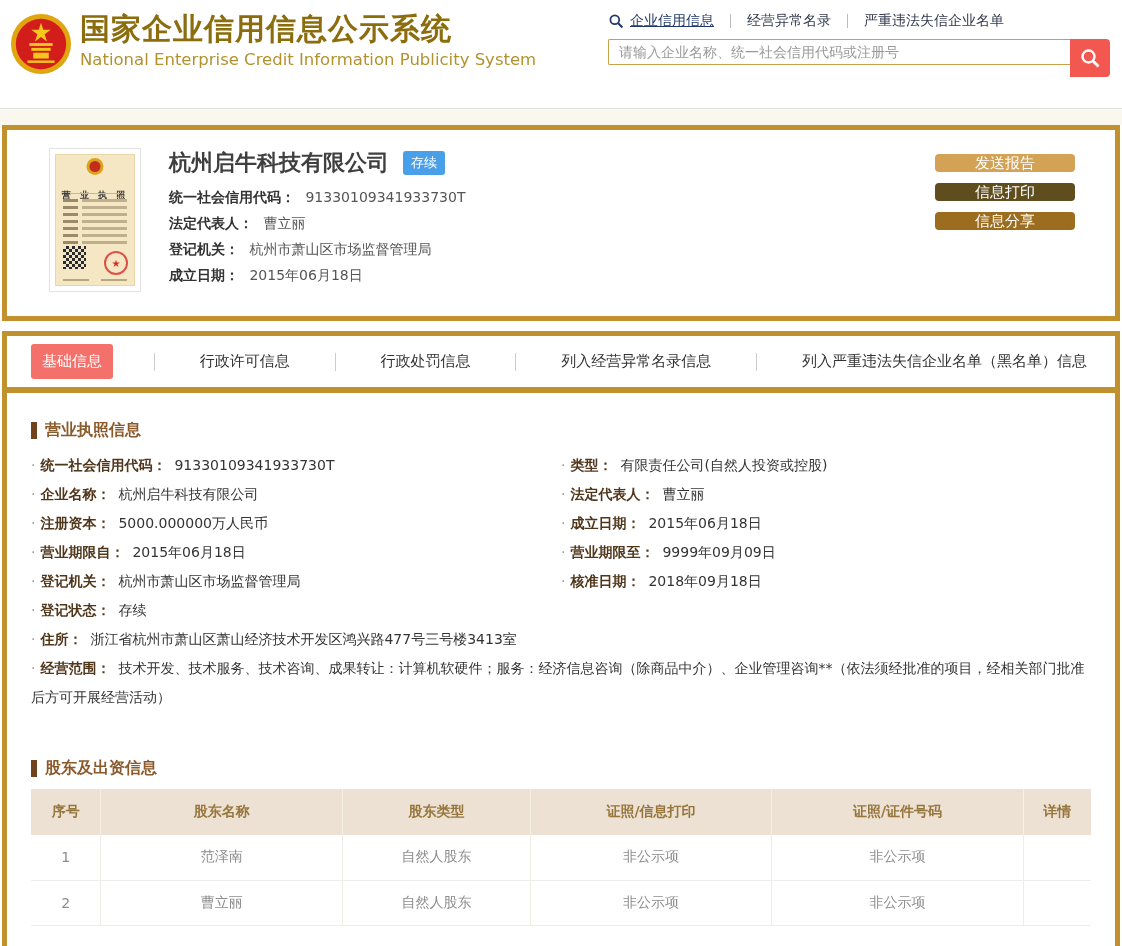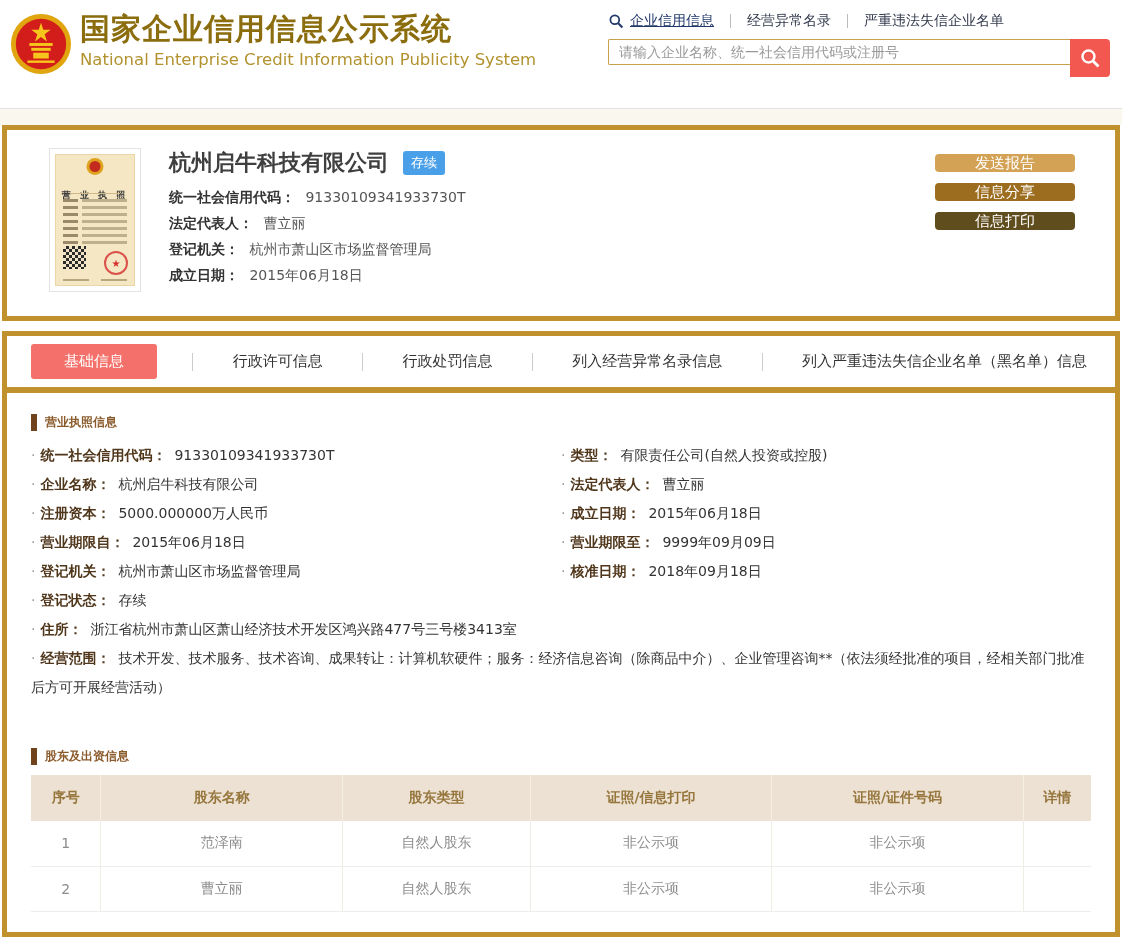--- a/index.html
+++ b/index.html
@@ -71,26 +71,26 @@
     border:2px solid rgba(213,45,45,.8); border-radius:50%; color:#d52d2d;
     font-size:10px; display:flex; align-items:center; justify-content:center; }
   .lic-foot { position:absolute; bottom:4px; left:7px; right:7px; display:flex; justify-content:space-between; }
   .lic-foot i { width:26px; height:2px; background:#b6a77f; display:block; }
 
   
   .main-card { margin-top:10px; }
   .tabs-row { height:57px; display:flex; align-items:center; justify-content:space-between;
     padding:0 24px; border-bottom:6px solid #c0912c; }
   .tab { font-size:15px; color:#333; padding:8px 4px; cursor:pointer; white-space:nowrap; }
-  .tab.active { background:#f4706a; color:#fff; border-radius:3px; padding:8px 33px; }
+  .tab.active { background:#f4706a; color:#fff; border-radius:3px; padding:8px 11px; }
   .tab-sep { width:1px; height:18px; background:#ccc; flex:none; }
 
   .content { padding:4px 24px 20px 24px; }
-  .section-title { display:flex; align-items:center; font-size:12px; font-weight:bold;
-    color:#8b5a2b; margin:17px 0 10px 0; }
+  .section-title { display:flex; align-items:center; font-size:16px; font-weight:bold;
+    color:#8b5a2b; margin:23px 0 10px 0; }
   .section-title .bar { width:6px; height:17px; background:#70431c; margin-right:8px; }
   .sec2 .section-title { margin-top:46px; }
 
   .fields { display:flex; flex-wrap:wrap; }
   .field { width:50%; font-size:14px; line-height:29px; }
   .field.full { width:100%; }
   .field::before { content:"·"; color:#999; margin-right:5px; }
   .field.spacer::before { content:""; }
   .f-label { font-weight:bold; color:#50371c; }
   .f-value { color:#333; margin-left:8px; }
@@ -215,22 +215,22 @@
       <span class="c-value">杭州市萧山区市场监督管理局</span>
     </div>
     <div class="c-row">
       <span class="c-label">成立日期：</span>
       <span class="c-value">2015年06月18日</span>
     </div>
   </div>
 
   <div class="company-actions">
     <button class="abtn send">发送报告</button>
+    <button class="abtn print">信息打印</button>
     <button class="abtn share">信息分享</button>
-    <button class="abtn print">信息打印</button>
   </div>
 </div>
 
 <div class="card main-card">
 
   <div class="tabs-row">
     <span class="tab active">基础信息</span>
     <span class="tab-sep"></span>
     <span class="tab">行政许可信息</span>
     <span class="tab-sep"></span>

